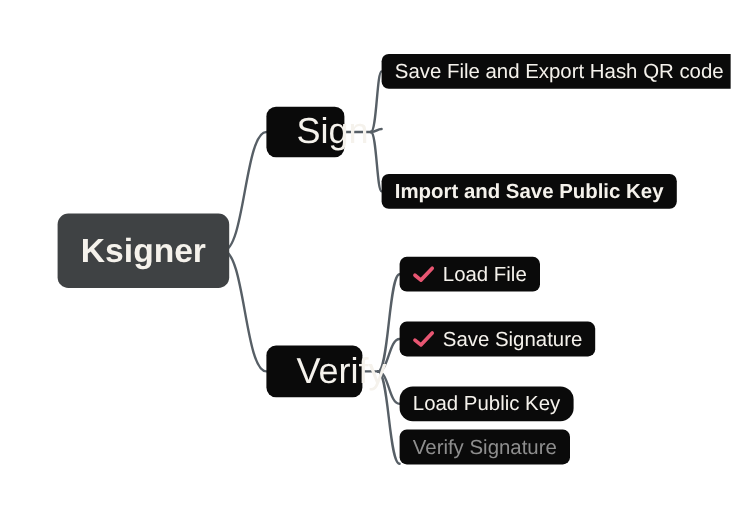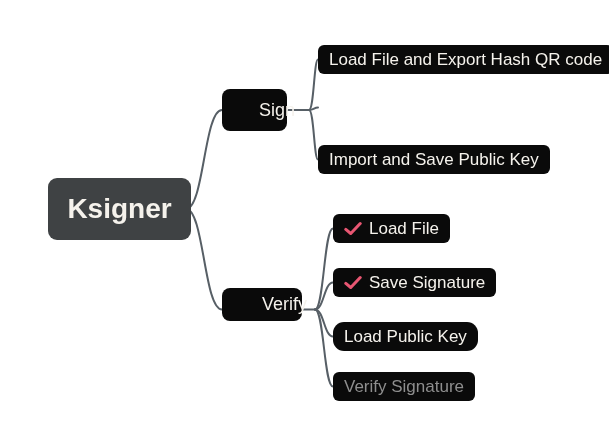--- a/index.html
+++ b/index.html
@@ -38,21 +38,21 @@
     cursor: pointer;
   }
   .node.root {
     background: var(--root-node-bg, #3f4244);
     font-size: 28px;
     font-weight: 700;
     border-radius: 9px;
     margin-left: 20px;
   }
   .node.branch {
-    font-size: 18px;
+    font-size: 30px;
     font-weight: 400;
     border-radius: 8px;
     padding-left: 45px;
   }
   .node.leaf {
     height: 29px;
     padding: 0 11px;
     border-radius: 6px;
     font-size: 17px;
     justify-content: flex-start;
@@ -88,30 +88,30 @@
   </svg>
 
   <div class="node root" style="left:28px; top:178px; width:143px; height:62px;">
     <span class="label">Ksigner</span>
   </div>
 
   <div class="node branch" style="left:222px; top:89px; width:65px; height:42px;">
     <span class="label">Sign</span>
   </div>
 
-  <div class="node branch" style="left:222px; top:288px; width:80px; height:33px;">
+  <div class="node branch" style="left:222px; top:288px; width:80px; height:43px;">
     <span class="label">Verify</span>
   </div>
 
   <div class="node leaf" style="left:318px; top:45px;">
-    <span class="label">Load File and Export Hash QR code</span>
+    <span class="label">Save File and Export Hash QR code</span>
   </div>
 
 
-  <div class="node leaf" style="left:318px; top:145px;">
+  <div class="node leaf" style="left:318px; top:145px;font-weight:bold;">
     <span class="label">Import and Save Public Key</span>
   </div>
 
   <div class="node leaf" style="left:333px; top:214px;justify-content:space-between;">
     <span class="check">
       <svg width="18" height="15" viewBox="0 0 20 16">
         <path d="M2 9 L7.5 13.5 L18 2.5" fill="none" stroke="var(--check, #e85672)" stroke-width="3.4" stroke-linecap="round" stroke-linejoin="round"></path>
       </svg>
     </span>
     <span class="label">Load File</span>
@@ -123,17 +123,17 @@
         <path d="M2 9 L7.5 13.5 L18 2.5" fill="none" stroke="var(--check, #e85672)" stroke-width="3.4" stroke-linecap="round" stroke-linejoin="round"></path>
       </svg>
     </span>
     <span class="label">Save Signature</span>
   </div>
 
   <div class="node leaf" style="left:333px; top:322px;border-radius:11px;">
     <span class="label">Load Public Key</span>
   </div>
 
-  <div class="node leaf dim" style="left:333px; top:372px;justify-content:flex-end;">
+  <div class="node leaf dim" style="left:333px; top:358px;justify-content:flex-end;">
     <span class="label">Verify Signature</span>
   </div>
 
 </div>
 
 </body></html>

